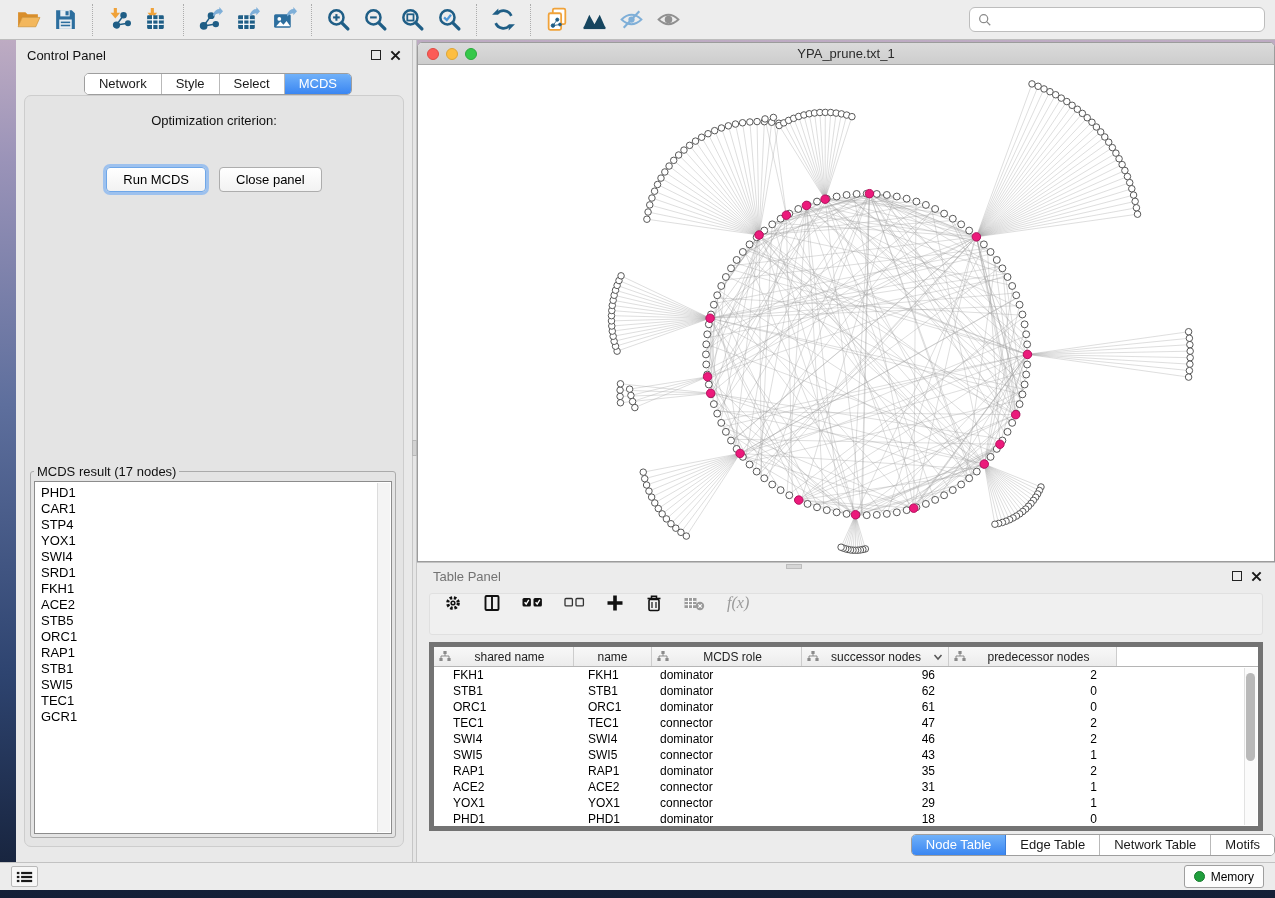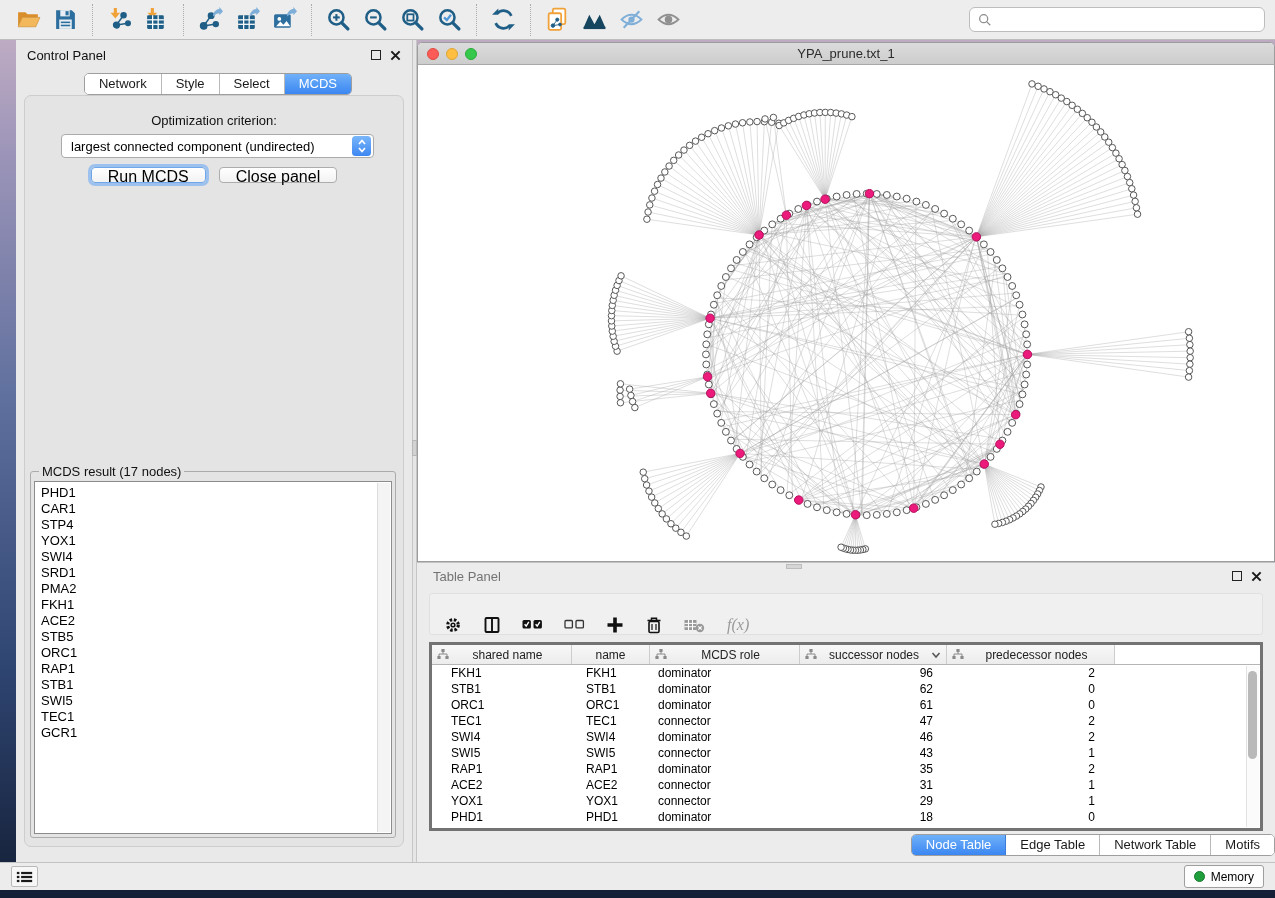--- a/index.html
+++ b/index.html
@@ -34,26 +34,26 @@
   .cp-card{position:absolute;top:55px;left:8px;right:8px;bottom:15px;background:#E4E4E4;
     border:1px solid #CDCDCD;border-radius:7px}
   .opt-label{position:absolute;top:17px;left:0;right:0;text-align:center;font-size:13px;color:#111}
   .criterion-select{position:absolute;top:38px;left:36px;width:313px;height:24px;background:#fff;
     border:1px solid #ABABAB;border-radius:4px;display:flex;align-items:center;font-size:13px;cursor:default}
   .criterion-select .sel-text{flex:1;padding-left:9px;white-space:nowrap;overflow:hidden;color:#000}
   .stepper{width:19px;height:20px;margin:1px 2px 1px 0;border-radius:3.5px;
     background:linear-gradient(#79B6FA,#3D87F2);display:flex;align-items:center;justify-content:center}
   .stepper svg{width:10px;height:16px}
   .btn-row{position:absolute;top:71px;left:0;right:0;display:flex;justify-content:center;gap:13px}
-  .push-btn{height:16px;background:linear-gradient(#FFFFFF,#F2F2F2);border:1px solid #ADADAD;
-    border-radius:4px;font-size:16px;color:#000;padding:0 16px;font-family:"Liberation Sans",sans-serif;cursor:default}
+  .push-btn{height:25px;background:linear-gradient(#FFFFFF,#F2F2F2);border:1px solid #ADADAD;
+    border-radius:4px;font-size:13px;color:#000;padding:0 16px;font-family:"Liberation Sans",sans-serif;cursor:default}
   .push-btn.focus{box-shadow:0 0 0 3px rgba(110,170,245,.6);border-color:#6FA7E8}
   .result-fieldset{position:absolute;left:5px;right:7px;top:368px;bottom:8px;border:1px solid #ABABAB;
     border-radius:3px;padding:2px 3px 3px;display:flex;flex-direction:column}
-  .result-fieldset legend{font-size:13px;color:#111;padding:0 3px;margin-left:5px}
+  .result-fieldset legend{font-size:13px;color:#111;padding:0 3px;}
   .result-box{flex:1;position:relative;border:1px solid #8C8C8C;background:#fff;overflow:hidden;padding-top:3px}
   .result-item{font-size:13px;line-height:16px;padding-left:6px;color:#000}
   .result-scroll{position:absolute;top:1px;bottom:1px;right:1px;width:13px;background:#F4F4F4;border-left:1px solid #DCDCDC}
   
   .v-split{width:5px;background:#E6E6E6;border-left:1px solid #C6C6C6;border-right:1px solid #C6C6C6;
     position:relative;flex:none;cursor:col-resize}
   .v-split .handle{position:absolute;top:400px;left:-1px;width:5px;height:16px;background:#D2D2D2;border:1px solid #B8B8B8}
   
   .right-col{flex:1;display:flex;flex-direction:column;min-width:0}
   .net-window{height:520px;margin-top:2px;background:#fff;border:1px solid #9C9C9C;
@@ -66,25 +66,25 @@
   .light.yellow{background:#FDBE41;border:1px solid #DEA636}
   .light.green{background:#35C84A;border:1px solid #2BAA3E}
   .net-title{position:absolute;left:0;right:0;text-align:center;font-size:13px;color:#2b2b2b}
   .canvas{flex:1;position:relative;background:#fff}
   .canvas svg{position:absolute;left:0;top:0;width:100%;height:100%}
   
   .table-panel{flex:1;background:#ECECEC;position:relative;border-top:1px solid #C2C2C2}
   .h-handle{position:absolute;top:1px;left:43%;width:16px;height:5px;background:#D6D6D6;border:1px solid #BDBDBD}
   .tp-head{height:26px;display:flex;align-items:center;padding:0 13px 0 16px;font-size:13px;color:#737373}
   .table-toolbar{margin:4px 12px 0;height:42px;background:#F0F0F0;border:1px solid #E0E0E0;
-    border-radius:3px;display:flex;align-items:flex-end;gap:21px;padding:0 14px}
+    border-radius:3px;display:flex;align-items:flex-start;gap:21px;padding:0 14px}
   .tt-btn{display:flex;align-items:center;cursor:default}
   .tt-btn svg{height:18px;display:block}
   .table-wrap{position:absolute;left:12px;right:12px;top:79px;height:189px;background:#fff;
-    border:3px solid #737373;overflow:hidden}
+    border:5px solid #737373;overflow:hidden}
   .thead{display:flex;height:20px;background:linear-gradient(#F8F8F8,#ECECEC);border-bottom:1px solid #B5B5B5}
   .th{display:flex;align-items:center;border-right:1px solid #CDCDCD;padding:0 5px;font-size:12px;color:#222;flex:none}
   .th .th-label{flex:1;text-align:center;white-space:nowrap;overflow:hidden}
   .th .tree-ic svg{width:12px;height:11px;display:block}
   .th .sort-ic svg{width:10px;height:8px;display:block}
   .th-fill{flex:1;background:#fff}
   .tr{display:flex;height:16px;align-items:center}
   .td{font-size:12px;color:#000;white-space:nowrap;overflow:hidden;flex:none}
   .td:nth-child(1){padding-left:19px}
   .td:nth-child(2){padding-left:14px}
@@ -297,44 +297,34 @@
       <div class="seg-wrap">
         <div class="seg">
             <div class="seg-btn">Network</div>
             <div class="seg-btn">Style</div>
             <div class="seg-btn">Select</div>
             <div class="seg-btn sel">MCDS</div>
           </div>
       </div>
       <div class="cp-card">
         <div class="opt-label">Optimization criterion:</div>
-        <div class="criterion-select">
-          <span class="sel-text">largest connected component (undirected)</span>
-          <span class="stepper">
-            <svg viewBox="0 0 10 16">
-                <polyline points="2,6 5,2.5 8,6" fill="none" stroke="#fff" stroke-width="1.7"></polyline>
-                <polyline points="2,10 5,13.5 8,10" fill="none" stroke="#fff" stroke-width="1.7"></polyline>
-              </svg>
-          </span>
-        </div>
         <div class="btn-row">
           <button class="push-btn focus">Run MCDS</button>
           <button class="push-btn">Close panel</button>
         </div>
         <fieldset class="result-fieldset">
           <legend>MCDS result (17 nodes)</legend>
           <div class="result-box">
             <div class="result-scroll"></div>
           <div class="result-item">PHD1</div>
               <div class="result-item">CAR1</div>
               <div class="result-item">STP4</div>
               <div class="result-item">YOX1</div>
               <div class="result-item">SWI4</div>
               <div class="result-item">SRD1</div>
-              <div class="result-item">PMA2</div>
               <div class="result-item">FKH1</div>
               <div class="result-item">ACE2</div>
               <div class="result-item">STB5</div>
               <div class="result-item">ORC1</div>
               <div class="result-item">RAP1</div>
               <div class="result-item">STB1</div>
               <div class="result-item">SWI5</div>
               <div class="result-item">TEC1</div>
               <div class="result-item">GCR1</div>
             </div>

